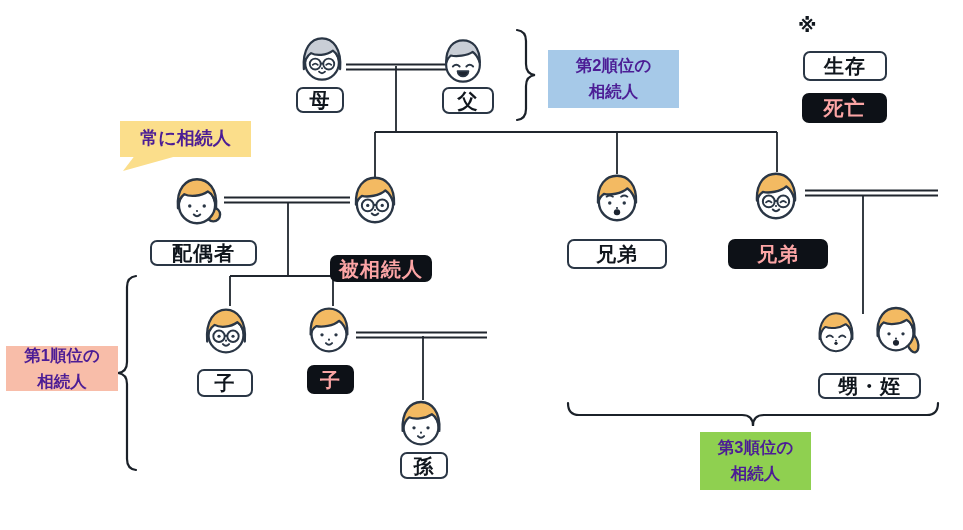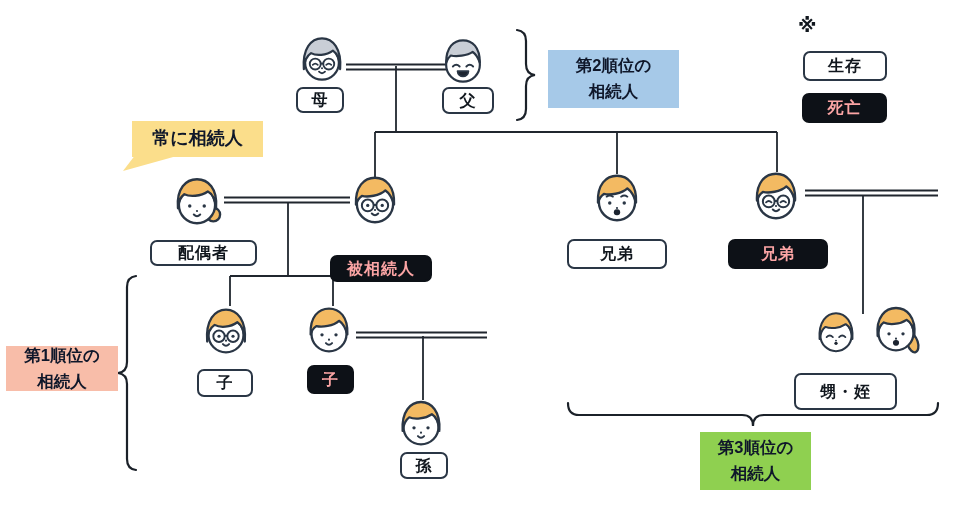--- a/index.html
+++ b/index.html
@@ -6,31 +6,31 @@
   #canvas{
     position:relative;width:963px;height:530px;background:#ffffff;overflow:hidden;
     font-family:"Liberation Sans","DejaVu Sans",sans-serif;color:#16202b;
   }
   .layer{position:absolute;left:0;top:0;z-index:1;}
   .person{position:absolute;z-index:4;}
   .person svg{display:block;}
   .tag{
     position:absolute;z-index:5;display:flex;align-items:center;justify-content:center;
     background:#fff;border:2px solid #2a3645;border-radius:7px;
-    font-weight:700;font-size:16px;line-height:1;color:#10161d;box-sizing:border-box;
+    font-weight:700;font-size:20px;line-height:1;color:#10161d;box-sizing:border-box;
     letter-spacing:1px;
   }
   .tag.dead{background:#0d1117;border-color:#0d1117;color:#fca5a5;}
   .note{position:absolute;z-index:5;font-weight:700;font-size:19px;color:#10161d;}
   .plabel{
     position:absolute;z-index:6;display:flex;flex-direction:column;align-items:center;justify-content:center;
-    font-weight:700;color:#0f172a;text-align:center;box-sizing:border-box;
+    font-weight:700;color:#4c1d95;text-align:center;box-sizing:border-box;
   }
   .plabel span{display:block;line-height:1.55;}
-  .yellow{background:#fbde8b;font-size:18px;margin-left:12px;}
+  .yellow{background:#fbde8b;font-size:18px;}
   .blue{background:#a6c9e8;font-size:16.5px;}
   .pink{background:#f8bda9;font-size:16.5px;}
   .green{background:#8fd050;font-size:16.5px;}
 </style>
 </head>
 <body>
 
 <div id="canvas">
 
   <svg class="layer" width="963" height="530" viewBox="0 0 963 530">
@@ -195,21 +195,21 @@
 
   <div class="tag" style="left:296px;top:87px;width:48px;height:26px">母</div>
   <div class="tag" style="left:442px;top:87px;width:52px;height:27px">父</div>
   <div class="tag" style="left:150px;top:240px;width:107px;height:26px">配偶者</div>
   <div class="tag dead" style="left:330px;top:255px;width:102px;height:27px">被相続人</div>
   <div class="tag" style="left:567px;top:239px;width:100px;height:30px">兄弟</div>
   <div class="tag dead" style="left:728px;top:239px;width:100px;height:30px">兄弟</div>
   <div class="tag" style="left:197px;top:369px;width:56px;height:28px">子</div>
   <div class="tag dead" style="left:307px;top:365px;width:47px;height:29px">子</div>
   <div class="tag" style="left:400px;top:452px;width:48px;height:27px">孫</div>
-  <div class="tag" style="left:794px;top:373px;width:103px;height:37px">甥・姪</div>
+  <div class="tag" style="left:818px;top:373px;width:103px;height:26px">甥・姪</div>
 
   <div class="note" style="left:798px;top:14px">※</div>
   <div class="tag" style="left:803px;top:51px;width:84px;height:30px">生存</div>
   <div class="tag dead" style="left:802px;top:93px;width:85px;height:30px">死亡</div>
 
   <div class="plabel yellow" style="left:120px;top:121px;width:131px;height:36px">
     <span>常に相続人</span>
   </div>
   <div class="plabel blue" style="left:548px;top:50px;width:131px;height:58px">
     <span>第2順位の</span>

